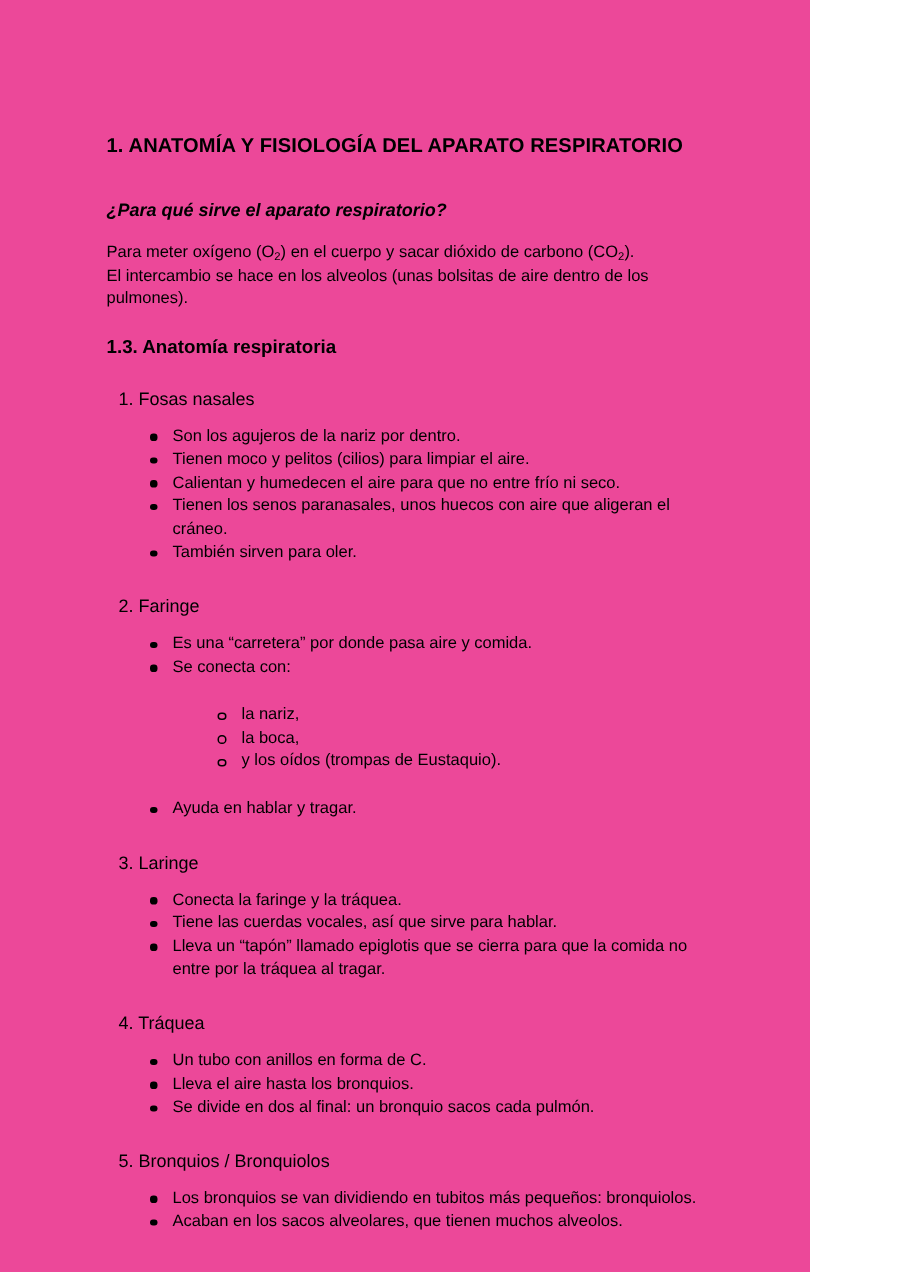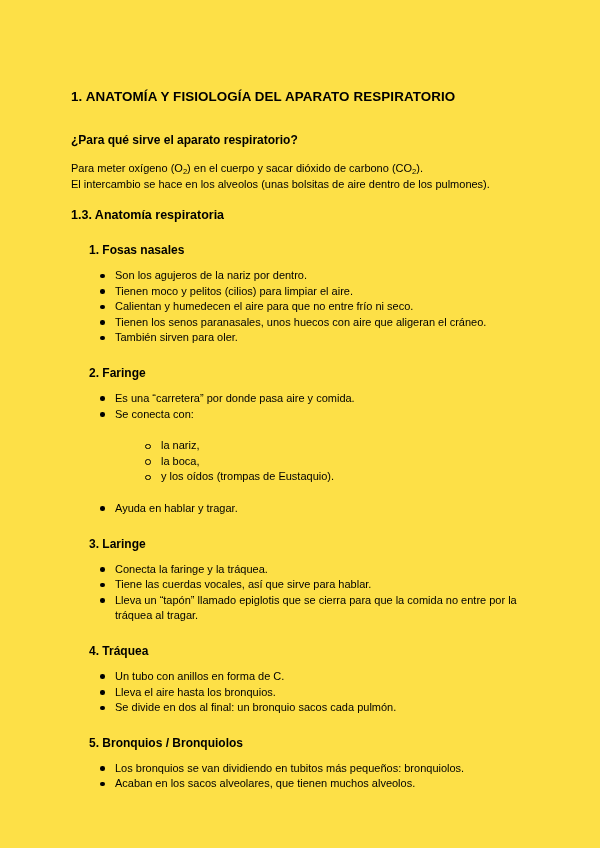--- a/index.html
+++ b/index.html
@@ -10,59 +10,60 @@
   body {
     width: 600px;
     height: 848px;
     overflow: hidden;
     font-family: "Liberation Sans", sans-serif;
     color: #000000;
     -webkit-font-smoothing: antialiased;
   }
   .page {
     box-sizing: border-box;
-    width: 600px;
+    width: 540px;
     height: 848px;
     padding: 89px 70px 40px 71px;
-    background: #fde047;
+    background: #ec4899;
   }
   h1.doc-title {
     font-size: 13.4px;
     font-weight: bold;
     line-height: 16px;
     margin: 0 0 28px 0;
     letter-spacing: 0.1px;
   }
   h2.question {
     font-size: 12px;
     font-weight: bold;
     line-height: 15px;
     margin: 0 0 13px 0;
+    font-style: italic;
   }
   p.body-text {
     font-size: 11px;
     line-height: 15.5px;
     margin: 0;
   }
   sub.chem-sub {
     font-size: 7.5px;
     line-height: 0;
     vertical-align: -2px;
   }
   h2.section-heading {
     font-size: 12.5px;
     font-weight: bold;
     line-height: 15px;
     margin: 16px 0 0 0;
   }
   h3.topic-heading {
     font-size: 12px;
-    font-weight: bold;
+    font-weight: normal;
     line-height: 14px;
-    margin: 20px 0 0 18px;
+    margin: 20px 0 0 8px;
   }
   ul.lvl1 {
     list-style: none;
     margin: 11px 0 0 0;
     padding: 0;
     font-size: 11px;
     line-height: 15.6px;
   }
   ul.lvl1 > li {
     position: relative;

